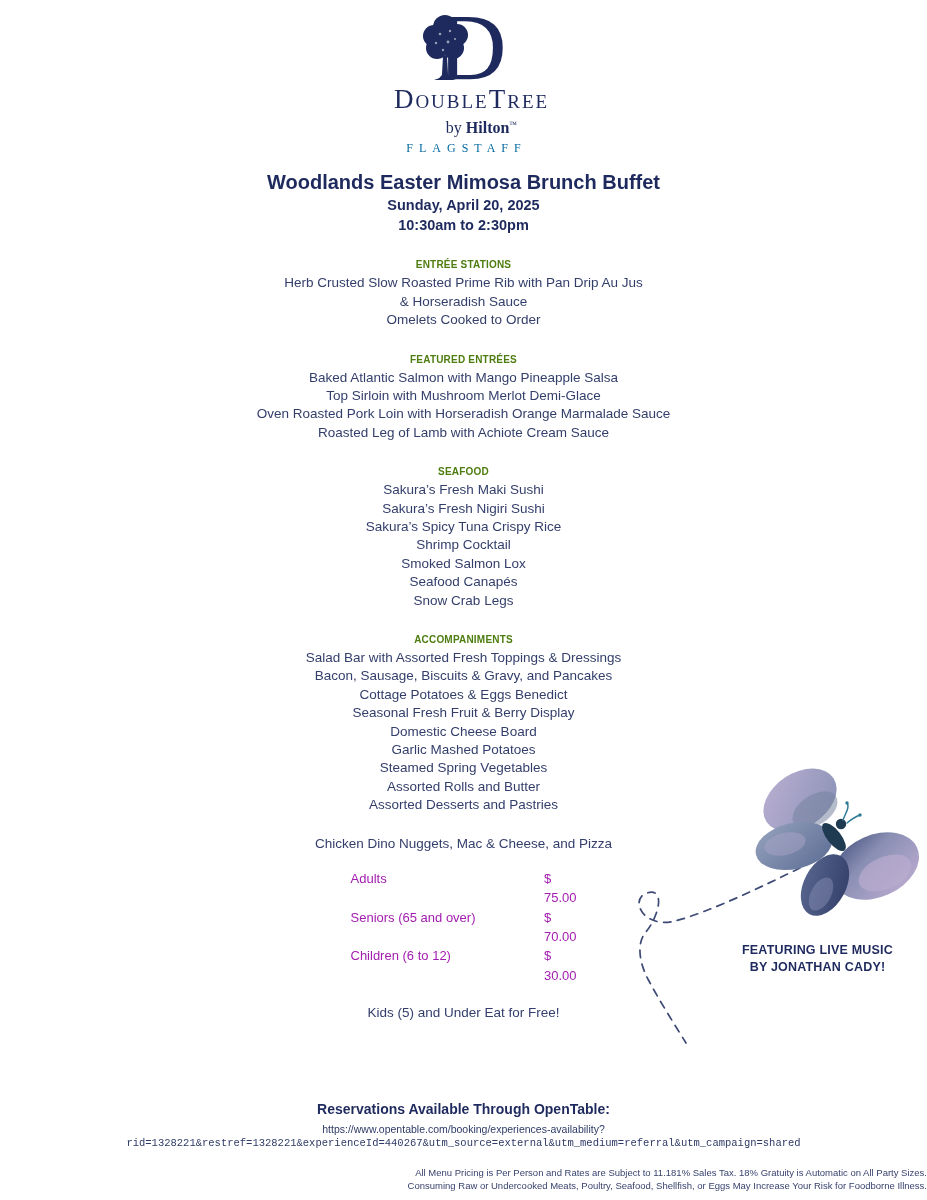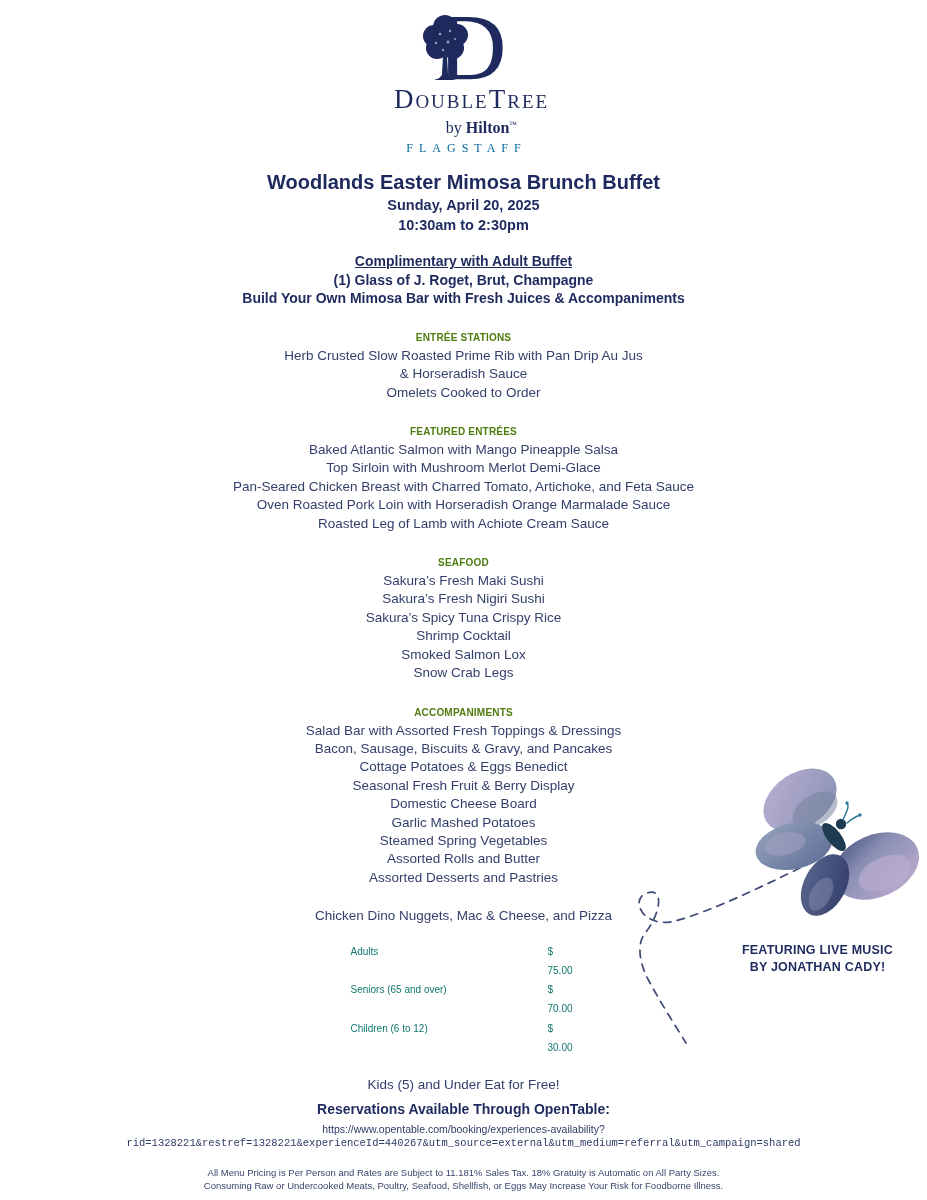--- a/index.html
+++ b/index.html
@@ -33,30 +33,30 @@
   .comp-heading { font-size:14px; font-weight:bold; text-decoration:underline; color:#1e2a5e; line-height:18.5px; }
   .comp-line { font-size:14px; font-weight:bold; color:#1e2a5e; line-height:18.5px; }
 
   
   .section { margin-top:20px; }
   .section-title { font-size:10px; font-weight:bold; color:#4d7c0f; line-height:19px; letter-spacing:0.2px; }
   .item { font-size:13.5px; color:#333e6b; line-height:18.4px; }
 
   
   .pricing { width:226px; margin:16px auto 0; text-align:left; }
-  .price-row { display:flex; font-size:10px; line-height:19.3px; color:#0f766e;gap:27px; }
+  .price-row { display:flex; font-size:13px; line-height:19.3px; color:#a21caf;gap:27px; }
   .price-label { width:170px; }
   .price-value { flex:1; }
   .kids-note { margin-top:19px; font-size:13.5px; color:#333e6b; line-height:18.4px; }
 
   
   .footer { position:absolute; left:0; top:1101px; width:927px; text-align:center; }
   .res-heading { font-size:14px; font-weight:bold; color:#1e2a5e; line-height:17px; }
   .res-url { font-size:10.5px; color:#2e3a66; line-height:14px; margin-top:4px; white-space:nowrap; }
-  .fine-print { margin-top:16px; font-size:9.5px; color:#39436e; line-height:13px; }
+  .fine-print { margin-top:16px; font-size:9.5px; color:#39436e; line-height:13px;text-align:right; }
 
   
   .butterfly-wrap { position:absolute; left:735px; top:758px; width:190px; height:160px; }
   .trail-wrap { position:absolute; left:555px; top:855px; width:250px; height:200px; }
   .music {
     position:absolute; left:695px; top:942px; width:245px; text-align:center;
     font-size:12.5px; font-weight:bold; color:#1e2a5e; line-height:17px; letter-spacing:0.2px;
   }
 </style>
 </head>
@@ -93,49 +93,44 @@
       </svg>
       <div class="wordmark">DoubleTree</div>
       <div class="byline"><span>by</span> <span class="hilton">Hilton</span><sup>™</sup></div>
       <div class="location">FLAGSTAFF</div>
     </header>
 
     <div class="title">Woodlands Easter Mimosa Brunch Buffet</div>
     <div class="subtitle">Sunday, April 20, 2025</div>
     <div class="subtitle">10:30am to 2:30pm</div>
 
-    <div class="comp">
-      <div class="comp-heading">Complimentary with Adult Buffet</div>
-      <div class="comp-line">(1) Glass of J. Roget, Brut, Champagne</div>
-      <div class="comp-line">Build Your Own Mimosa Bar with Fresh Juices &amp; Accompaniments</div>
-    </div>
 
     <div class="section">
       <div class="section-title">ENTRÉE STATIONS</div>
       <div class="item">Herb Crusted Slow Roasted Prime Rib with Pan Drip Au Jus</div>
       <div class="item">&amp; Horseradish Sauce</div>
       <div class="item">Omelets Cooked to Order</div>
     </div>
 
     <div class="section">
       <div class="section-title">FEATURED ENTRÉES</div>
       <div class="item">Baked Atlantic Salmon with Mango Pineapple Salsa</div>
       <div class="item">Top Sirloin with Mushroom Merlot Demi-Glace</div>
-      <div class="item">Pan-Seared Chicken Breast with Charred Tomato, Artichoke, and Feta Sauce</div>
       <div class="item">Oven Roasted Pork Loin with Horseradish Orange Marmalade Sauce</div>
       <div class="item">Roasted Leg of Lamb with Achiote Cream Sauce</div>
     </div>
 
     <div class="section">
       <div class="section-title">SEAFOOD</div>
       <div class="item">Sakura’s Fresh Maki Sushi</div>
       <div class="item">Sakura’s Fresh Nigiri Sushi</div>
       <div class="item">Sakura’s Spicy Tuna Crispy Rice</div>
       <div class="item">Shrimp Cocktail</div>
       <div class="item">Smoked Salmon Lox</div>
+      <div class="item">Seafood Canapés</div>
       <div class="item">Snow Crab Legs</div>
     </div>
 
     <div class="section">
       <div class="section-title">ACCOMPANIMENTS</div>
       <div class="item">Salad Bar with Assorted Fresh Toppings &amp; Dressings</div>
       <div class="item">Bacon, Sausage, Biscuits &amp; Gravy, and Pancakes</div>
       <div class="item">Cottage Potatoes &amp; Eggs Benedict</div>
       <div class="item">Seasonal Fresh Fruit &amp; Berry Display</div>
       <div class="item">Domestic Cheese Board</div>

